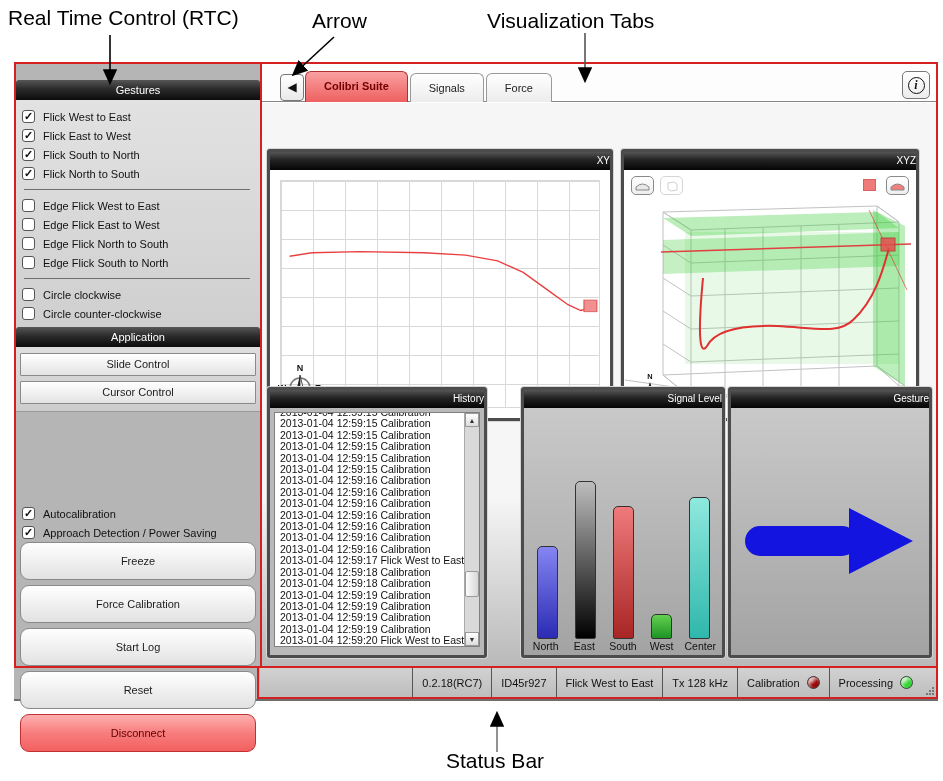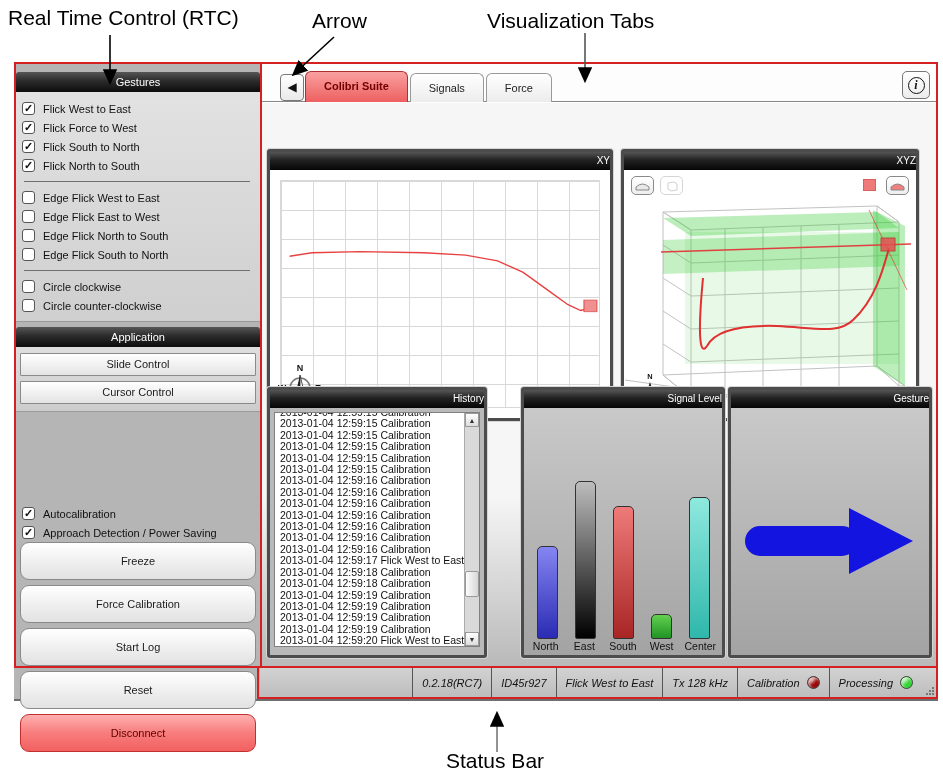--- a/index.html
+++ b/index.html
@@ -12,21 +12,21 @@
   
   #window { position:absolute; left:14px; top:62px; width:924px; height:639px; background:#b5b5b5; border-bottom:2px solid #6e6e6e; }
   .redbox { position:absolute; border:2px solid #d42020; z-index:30; pointer-events:none; }
   #red-left   { left:0; top:0; width:248px; height:606px; }
   #red-main   { left:246px; top:0; width:678px; height:606px; }
   #red-status { left:243px; top:604px; width:681px; height:33px; }
 
   
   #sidebar { position:absolute; left:2px; top:2px; width:244px; height:602px; background:#b5b5b5; }
   .dark-header { height:20px; background:linear-gradient(#565656,#2b2b2b 45%,#0c0c0c); color:#fff; font-size:11px; text-align:center; line-height:20px; border-radius:3px 3px 0 0; }
-  #gestures-box { position:absolute; left:0; top:8px; width:244px; }
+  #gestures-box { position:absolute; left:0; top:16px; width:244px; }
   #gesture-list { background:linear-gradient(#e2e2e2,#cfcfcf); padding:7px 0 6px 6px; border-bottom:1px solid #9a9a9a; }
   .chk-row { display:flex; align-items:center; height:19px; }
   .chk { width:13px; height:13px; background:#fff; border:1.5px solid #555; border-radius:3px; font-size:11px; line-height:10px; text-align:center; color:#111; font-weight:bold; flex:none; }
   .chk-label { font-size:11px; color:#111; margin-left:8px; }
   .sep { border-top:1px solid #707070; margin:6px 10px 6px 2px; }
 
   #application-box { position:absolute; left:0; top:263px; width:244px; }
   #app-body { background:linear-gradient(#dedede,#cccccc); padding:6px 4px 7px 4px; border-bottom:1px solid #9a9a9a; }
   .side-btn { display:block; width:100%; height:23px; margin-bottom:5px; background:linear-gradient(#ffffff,#f1f1f1 50%,#e3e3e3); border:1px solid #8a8a8a; border-radius:1px; font-size:11px; color:#1c1c1c; text-align:center; line-height:21px; font-family:"Liberation Sans",sans-serif; }
   .side-btn:last-child { margin-bottom:0; }
@@ -82,21 +82,21 @@
   #bars { position:absolute; left:0; bottom:16px; width:100%; height:226px; display:flex; justify-content:space-evenly; align-items:flex-end; }
   .bar-wrap { display:flex; flex-direction:column; align-items:center; width:30px; }
   .bar { width:21px; border:1px solid #333; border-radius:5px 5px 2px 2px; }
   #bar-labels { position:absolute; left:0; bottom:0; width:100%; height:15px; display:flex; justify-content:space-evenly; }
   #bar-labels span { font-size:10.5px; color:#111; width:34px; text-align:center; }
 
   #gesture-arrow { position:absolute; left:10px; top:88px; }
 
   
   #statusbar { position:absolute; left:246px; top:606px; width:676px; height:29px; background:linear-gradient(#d2d2d2,#bdbdbd); display:flex; align-items:stretch; font-size:11px; color:#111; }
-  .seg { display:flex; align-items:center; padding:0 9px; border-left:1px solid #555; white-space:nowrap;font-style:italic; }
+  .seg { display:flex; align-items:center; padding:0 9px; border-left:1px solid #555; white-space:nowrap; }
   .seg:first-child { margin-left:auto; }
   .led { width:13px; height:13px; border-radius:50%; margin-left:7px; border:1px solid #444; box-shadow:inset 2px 2px 3px rgba(255,255,255,.65); }
   #grip { width:14px; display:flex; align-items:flex-end; justify-content:flex-end; padding:2px; }
   #grip i { width:9px; height:9px; background:
      radial-gradient(circle at 2px 8px,#777 1px,transparent 1.4px),
      radial-gradient(circle at 5px 5px,#777 1px,transparent 1.4px),
      radial-gradient(circle at 8px 2px,#777 1px,transparent 1.4px),
      radial-gradient(circle at 5px 8px,#777 1px,transparent 1.4px),
      radial-gradient(circle at 8px 5px,#777 1px,transparent 1.4px),
      radial-gradient(circle at 8px 8px,#777 1px,transparent 1.4px); }
@@ -126,21 +126,21 @@
   <div id="sidebar">
     <div id="gestures-box">
       <div class="dark-header">Gestures</div>
       <div id="gesture-list">
           <div class="chk-row">
             <span class="chk">✓</span>
             <span class="chk-label">Flick West to East</span>
           </div>
           <div class="chk-row">
             <span class="chk">✓</span>
-            <span class="chk-label">Flick Force to West</span>
+            <span class="chk-label">Flick East to West</span>
           </div>
           <div class="chk-row">
             <span class="chk">✓</span>
             <span class="chk-label">Flick South to North</span>
           </div>
           <div class="chk-row">
             <span class="chk">✓</span>
             <span class="chk-label">Flick North to South</span>
           </div>
           <div class="sep"></div>

